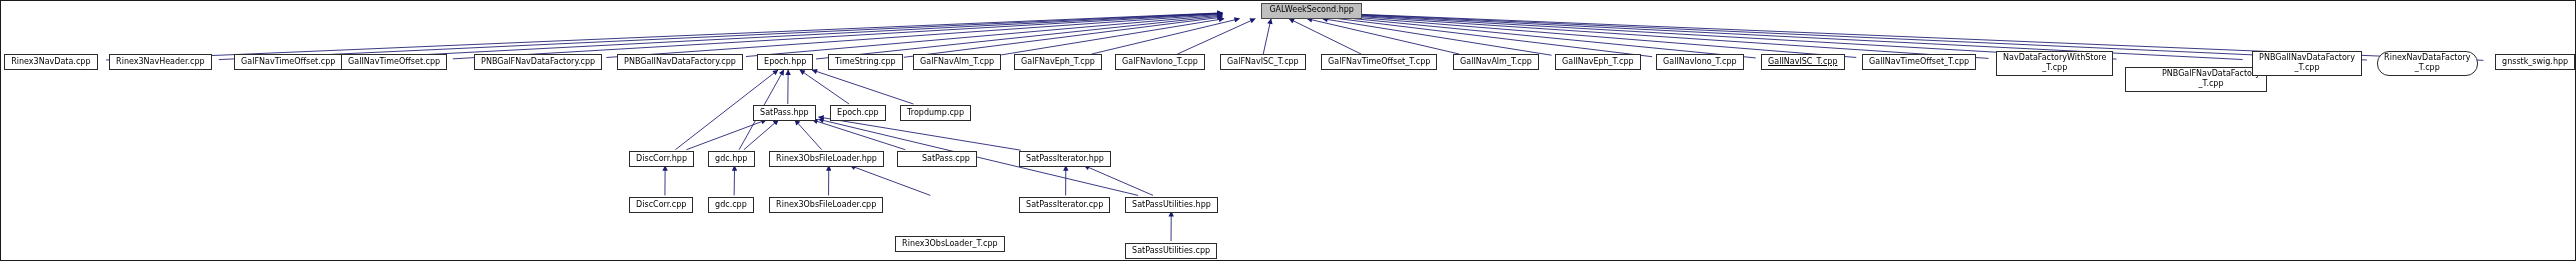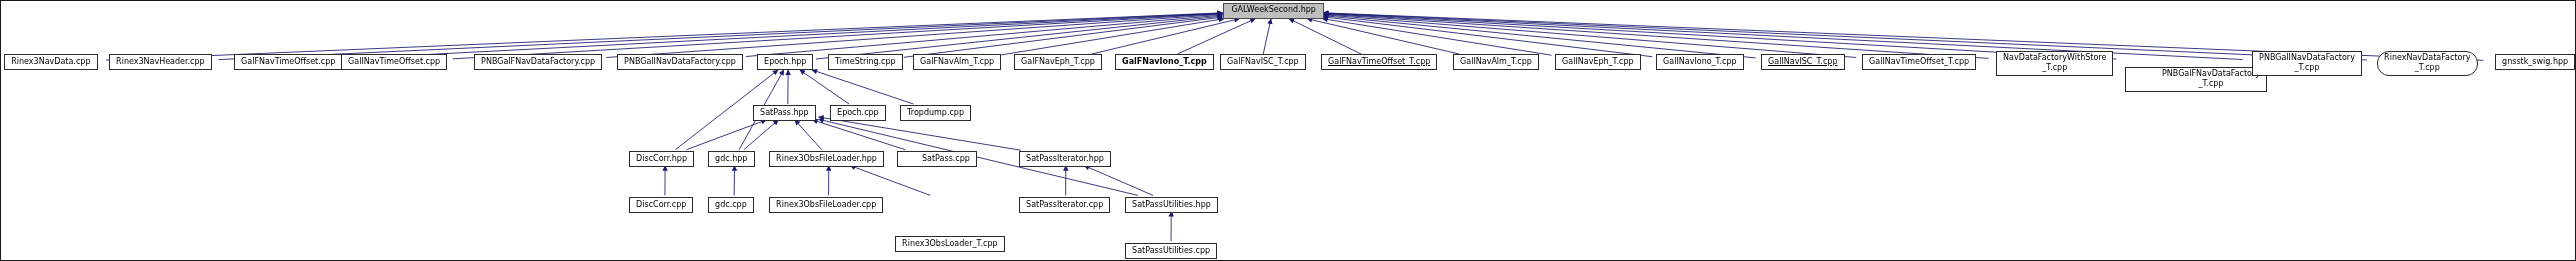--- a/index.html
+++ b/index.html
@@ -29,20 +29,21 @@
     padding: 1.8px 6.1px;
     white-space: pre-line;
     text-align: center;
     min-height: 16px;
   }
   .node.two-line { padding: 0.6px 6.1px; line-height: 1.35; }
   .node.root {
     background: var(--root-fill, #bfbfbf);
     border: 1.2px solid var(--root-border, #4a4a4a);
     padding: 1.2px 7.4px;
+    margin-left: 38px;
   }
 </style>
 </head>
 <body>
 
 <div id="graph">
     <svg id="edges" viewBox="0 0 4191 425">
       <defs>
         <marker id="arr" viewBox="0 0 10 10" refX="9.5" refY="5" markerWidth="11" markerHeight="9" markerUnits="userSpaceOnUse" orient="auto">
           <path d="M0,0 L10,5 L0,10 z" fill="#191970"></path>
@@ -94,23 +95,23 @@
     <div class="node" style="left: 3.1px; top: 53px;">Rinex3NavData.cpp</div>
     <div class="node" style="left: 108px; top: 53px;">Rinex3NavHeader.cpp</div>
     <div class="node" style="left: 233px; top: 53px;">GalFNavTimeOffset.cpp</div>
     <div class="node" style="left: 340px; top: 53px;">GalINavTimeOffset.cpp</div>
     <div class="node" style="left: 473px; top: 53px;">PNBGalFNavDataFactory.cpp</div>
     <div class="node" style="left: 616px; top: 53px;">PNBGalINavDataFactory.cpp</div>
     <div class="node" style="left: 756px; top: 53px;">Epoch.hpp</div>
     <div class="node" style="left: 827px; top: 53px;">TimeString.cpp</div>
     <div class="node" style="left: 912px; top: 53px;">GalFNavAlm_T.cpp</div>
     <div class="node" style="left: 1013px; top: 53px;">GalFNavEph_T.cpp</div>
-    <div class="node" style="left: 1114px; top: 53px; font-weight: bold;">GalFNavIono_T.cpp</div>
+    <div class="node" style="left: 1114px; top: 53px;">GalFNavIono_T.cpp</div>
     <div class="node" style="left: 1219px; top: 53px;">GalFNavISC_T.cpp</div>
-    <div class="node" style="left: 1320px; top: 53px; text-decoration: underline;">GalFNavTimeOffset_T.cpp</div>
+    <div class="node" style="left: 1320px; top: 53px;">GalFNavTimeOffset_T.cpp</div>
     <div class="node" style="left: 1452px; top: 53px;">GalINavAlm_T.cpp</div>
     <div class="node" style="left: 1554px; top: 53px;">GalINavEph_T.cpp</div>
     <div class="node" style="left: 1655px; top: 53px;">GalINavIono_T.cpp</div>
     <div class="node" style="left: 1760px; top: 53px; text-decoration: underline;">GalINavISC_T.cpp</div>
     <div class="node" style="left: 1861px; top: 53px;">GalINavTimeOffset_T.cpp</div>
     <div class="node two-line" style="left: 1995px; top: 50px;">NavDataFactoryWithStore
 _T.cpp</div>
     <div class="node two-line" style="left: 2124px; top: 66px; padding-left: 36px;">PNBGalFNavDataFactory
 _T.cpp</div>
     <div class="node two-line" style="left: 2251px; top: 50px;">PNBGalINavDataFactory

